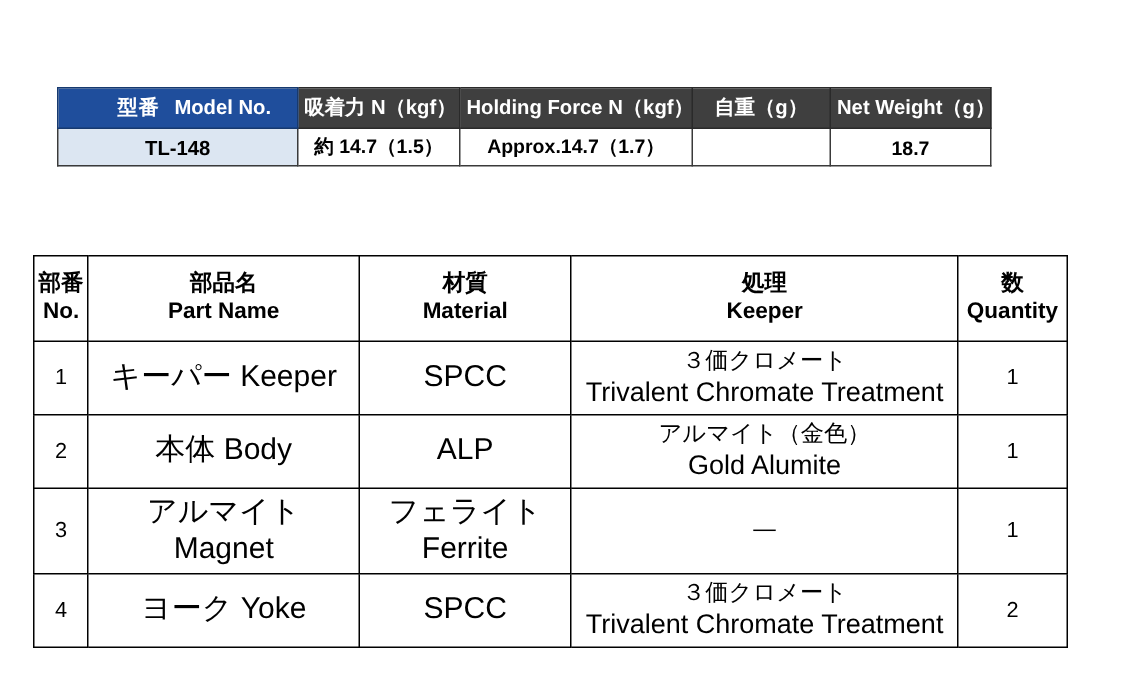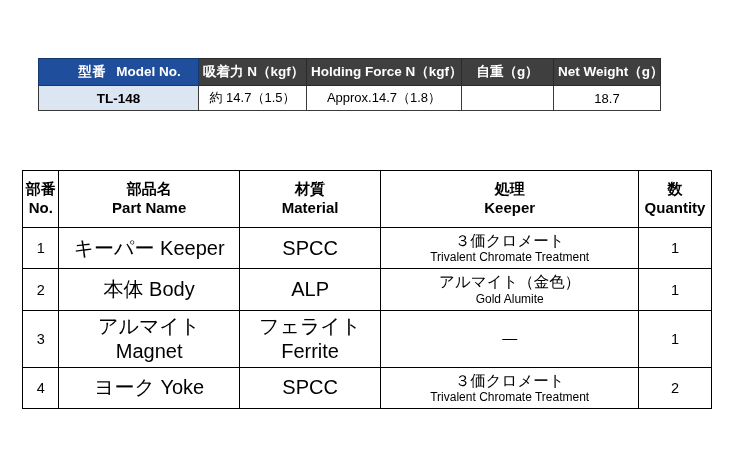--- a/index.html
+++ b/index.html
@@ -44,20 +44,21 @@
   }
   .spec-table td {
     font-size: 13px;
     height: 24px;
     padding: 0 4px;
     border: 1px solid #3a3a3a;
     text-align: center;
     vertical-align: middle;
     background: #ffffff;
     white-space: nowrap;
+    font-weight: bold;
   }
   .spec-table td.cell-model {
     background: #dce6f2;
     font-weight: bold;
     color: #000;
     font-size: 13.5px;
     text-align: center;
   }
   .hdr-jp { letter-spacing: 0.5px; }
   .hdr-sp { display: inline-block; width: 10px; }
@@ -95,21 +96,21 @@
   .col-mat   { width: 132px; }
   .col-fin   { width: 240px; }
   .col-qty   { width: 68px; }
 
   .r-no  { font-size: 14.5px; }
   .r-name{ font-size: 20px; }
   .r-mat { font-size: 20px; }
   .r-qty { font-size: 14.5px; }
 
   .fin-jp { font-size: 15.5px; display: block; }
-  .fin-en { font-size: 12px; display: block; }
+  .fin-en { font-size: 18px; display: block; }
   .fin-single { font-size: 15px; }
 
   .two-line-jp { display: block; font-size: 15px; }
   .two-line-en { display: block; font-size: 15px; }
 </style>
 </head>
 <body>
 
 <table class="spec-table">
   <colgroup>
@@ -135,21 +136,21 @@
       </th>
       <th>
         <span>Net Weight（g）</span>
       </th>
     </tr>
   </thead>
   <tbody>
     <tr>
       <td class="cell-model">TL-148</td>
       <td>約 14.7（1.5）</td>
-      <td>Approx.14.7（1.8）</td>
+      <td>Approx.14.7（1.7）</td>
       <td></td>
       <td>18.7</td>
     </tr>
   </tbody>
 </table>
 
 <table class="parts-table">
   <colgroup>
     <col class="col-no">
     <col class="col-name">

